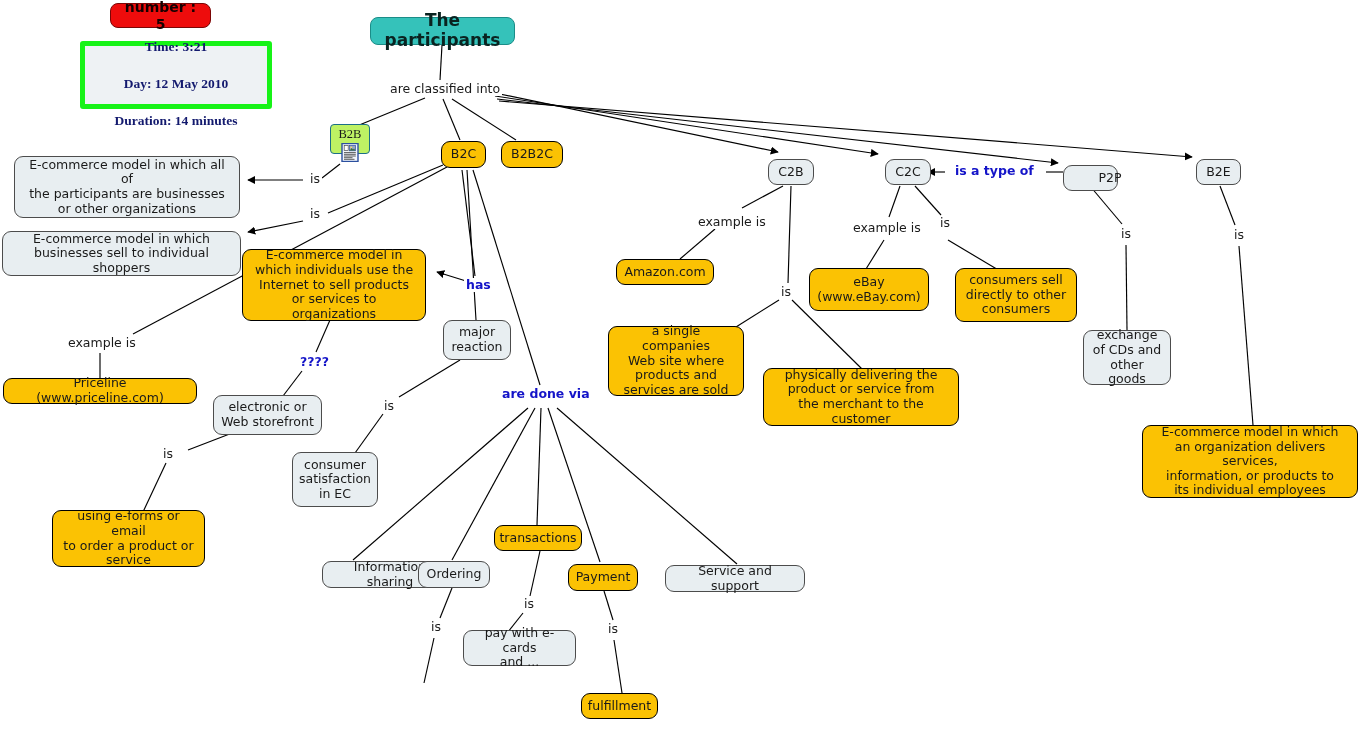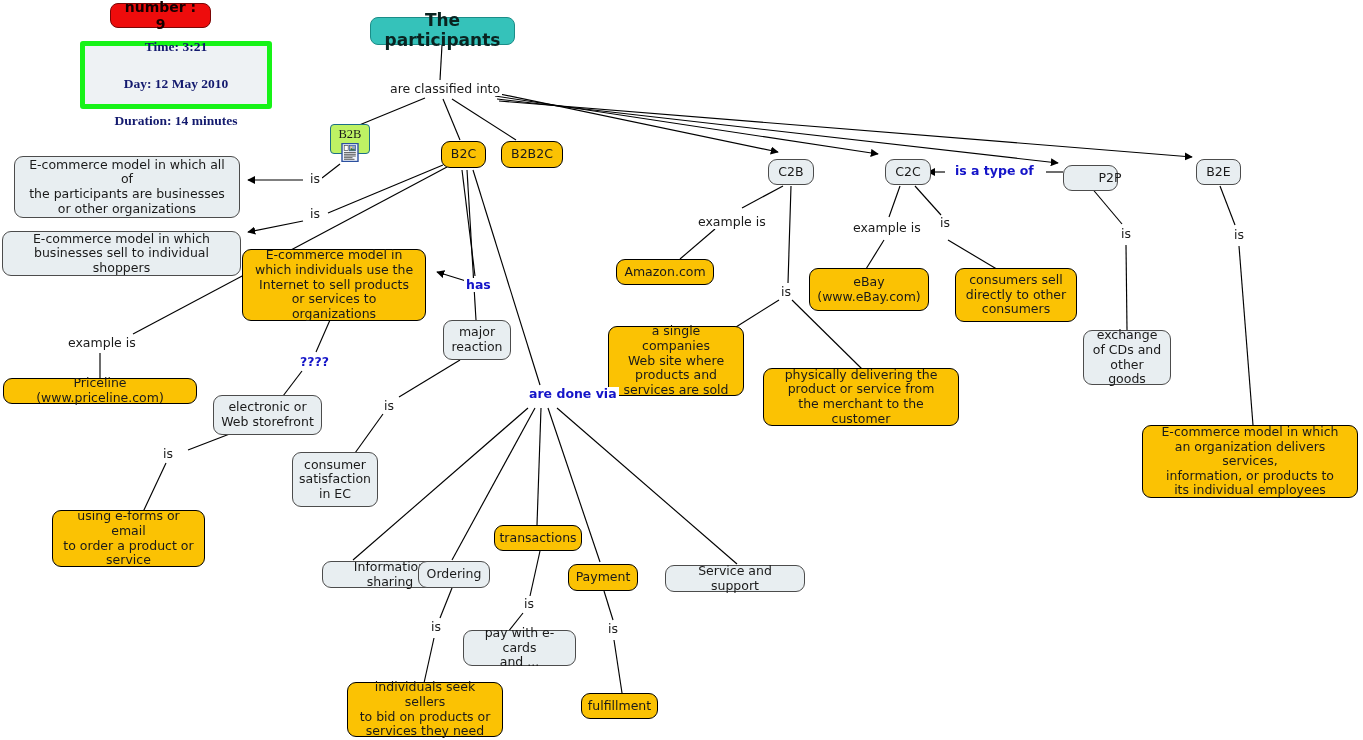--- a/index.html
+++ b/index.html
@@ -190,21 +190,21 @@
 
       <line x1="1090" y1="186" x2="1122" y2="224"></line>
       <line x1="1126" y1="245" x2="1127" y2="330"></line>
 
       <line x1="1220" y1="186" x2="1235" y2="225"></line>
       <line x1="1239" y1="246" x2="1253" y2="425"></line>
 
     </g>
   </svg>
 
-  <div class="node red" style="left:110px; top:3px; width:101px; height:25px;">number : 9</div>
+  <div class="node red" style="left:110px; top:3px; width:101px; height:25px;">number : 5</div>
 
   <div class="node timebox" style="left:80px; top:41px; width:192px; height:68px;">
     <span>
       <span>Time: 3:21</span><br>
       <span>Day: 12 May 2010</span><br>
       <span>Duration: 14 minutes</span>
     </span>
   </div>
 
   <div class="node teal" style="left:370px; top:17px; width:145px; height:28px;">The participants</div>
@@ -270,23 +270,20 @@
   <div class="node grey" style="left:282px; top:561px; width:136px; height:27px;margin-left:40px;">Information sharing</div>
 
   <div class="node grey" style="left:418px; top:561px; width:72px; height:27px;">Ordering</div>
 
   <div class="node orange" style="left:494px; top:525px; width:88px; height:26px;">transactions</div>
 
   <div class="node orange" style="left:568px; top:564px; width:70px; height:27px;">Payment</div>
 
   <div class="node grey" style="left:665px; top:565px; width:140px; height:27px;">Service and support</div>
 
-  <div class="node orange" style="left:347px; top:682px; width:156px; height:55px;">individuals seek sellers
-to bid on products or
-services they need</div>
 
   <div class="node grey" style="left:463px; top:630px; width:113px; height:36px;">pay with e-cards
 and ...</div>
 
   <div class="node orange" style="left:581px; top:693px; width:77px; height:26px;">fulfillment</div>
 
   <div class="node orange" style="left:616px; top:259px; width:98px; height:26px;">Amazon.com</div>
 
   <div class="node orange" style="left:608px; top:326px; width:136px; height:70px;">a single companies
 Web site where
@@ -322,21 +319,21 @@
   <div class="edge-label" style="left:66px; top:336px;">example is</div>
 
   <div class="edge-label blue" style="left:464px; top:278px;">has</div>
 
   <div class="edge-label blue" style="left:298px; top:355px;">????</div>
 
   <div class="edge-label" style="left:161px; top:447px;">is</div>
 
   <div class="edge-label" style="left:382px; top:399px;">is</div>
 
-  <div class="edge-label blue" style="left:527px; top:387px;">are done via</div>
+  <div class="edge-label blue" style="left:500px; top:387px;">are done via</div>
 
   <div class="edge-label" style="left:429px; top:620px;">is</div>
 
   <div class="edge-label" style="left:522px; top:597px;">is</div>
 
   <div class="edge-label" style="left:606px; top:622px;">is</div>
 
   <div class="edge-label" style="left:696px; top:215px;">example is</div>
 
   <div class="edge-label" style="left:779px; top:285px;">is</div>

